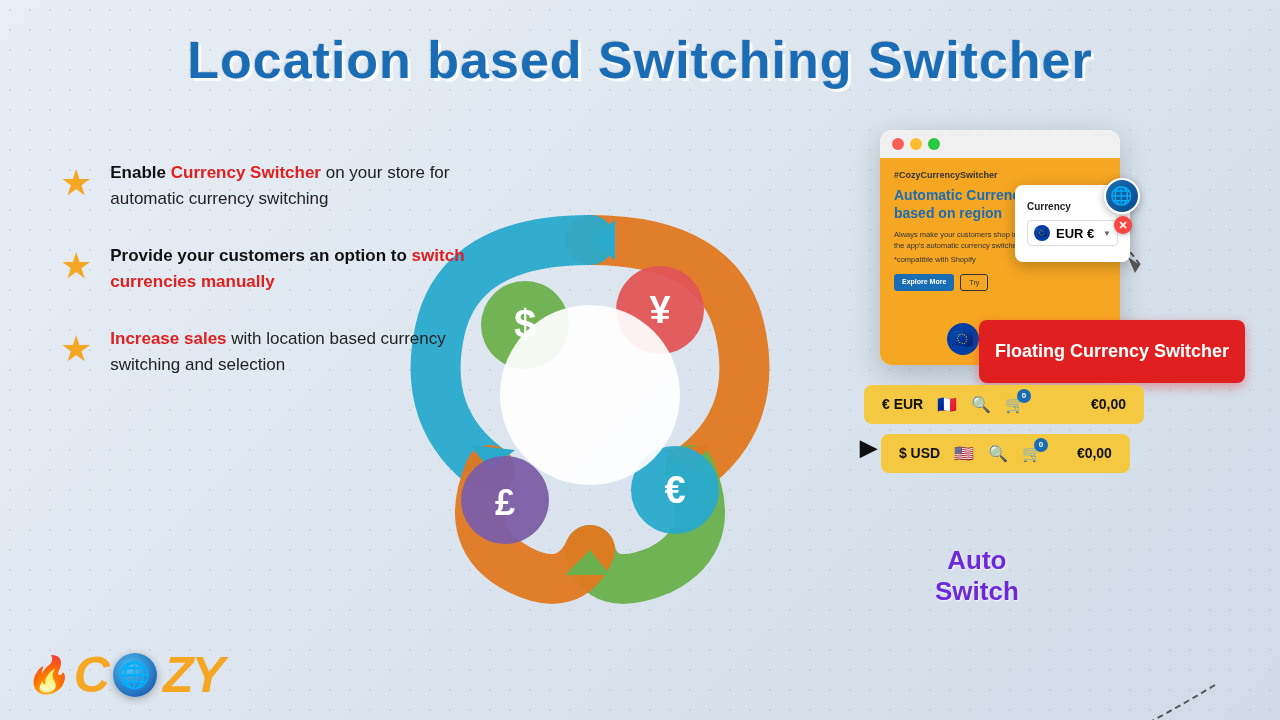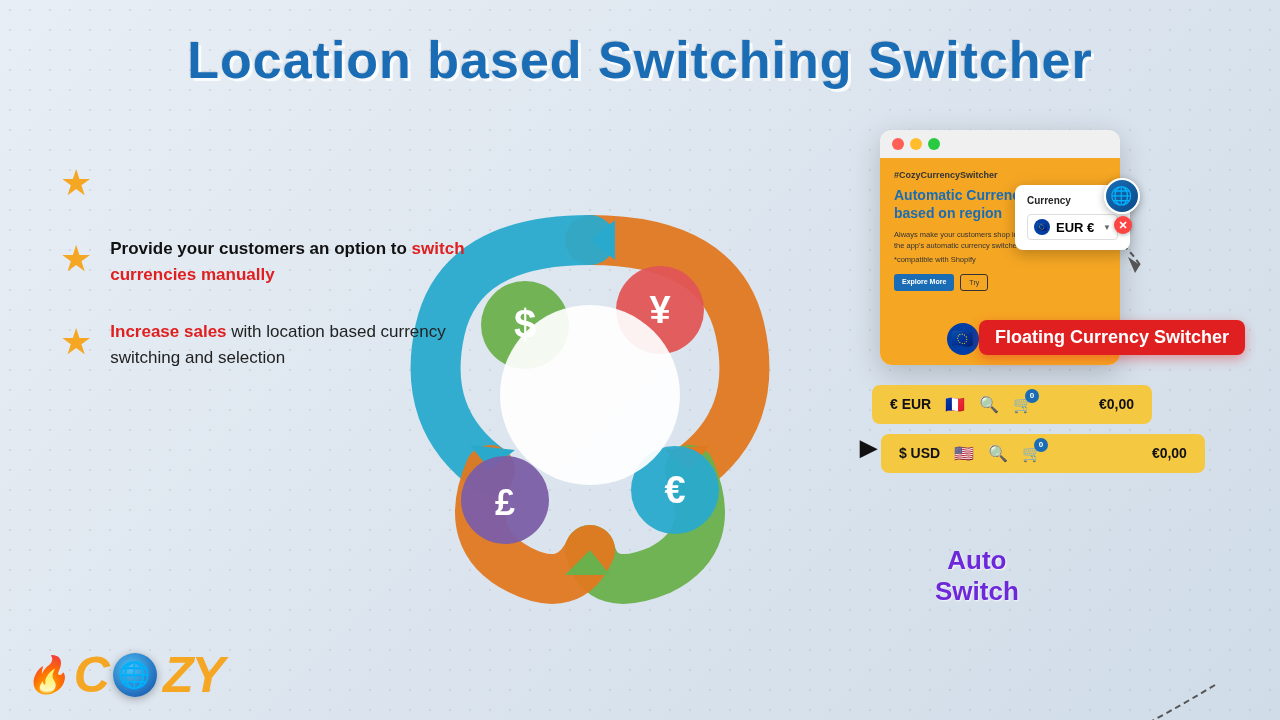--- a/index.html
+++ b/index.html
@@ -196,21 +196,21 @@
     }
 
     
     .currency-popup {
       position: absolute;
       right: -10px;
       top: 55px;
       background: white;
       border-radius: 8px;
       box-shadow: 0 4px 15px rgba(0,0,0,0.25);
-      padding: 10px 12px;
+      padding: 16px 12px;
       width: 115px;
       z-index: 30;
     }
 
     .currency-popup-title {
       font-size: 10px;
       font-weight: 700;
       color: #222;
       margin-bottom: 8px;
     }
@@ -311,37 +311,37 @@
 
     
     .floating-label {
       position: absolute;
       right: 5px;
       top: 190px;
       background: #e02020;
       color: white;
       font-size: 18px;
       font-weight: 900;
-      padding: 6px 16px;
+      padding: 20px 16px;
       border-radius: 8px;
       text-align: center;
       line-height: 1.3;
       box-shadow: 0 4px 12px rgba(224,32,32,0.4);
     }
 
     
     .eur-bar {
       background: #f5c842;
       border-radius: 8px;
       padding: 10px 18px;
       display: flex;
       align-items: center;
       gap: 14px;
       width: 280px;
-      margin-left: 22px;
+      margin-left: 14px;
       margin-top: 16px;
       position: relative;
     }
 
     .eur-text {
       font-size: 14px;
       font-weight: 700;
       color: #111;
     }
 
@@ -379,21 +379,21 @@
     }
 
     
     .usd-bar {
       background: #f5c842;
       border-radius: 8px;
       padding: 10px 18px;
       display: flex;
       align-items: center;
       gap: 14px;
-      width: 324px;
+      width: 249px;
       margin-left: 30px;
       margin-top: 10px;
       position: relative;
     }
 
     
     .logo-area {
       position: absolute;
       left: 25px;
       bottom: 20px;
@@ -418,20 +418,23 @@
     }
   </style>
 </head>
 <body>
 
 <h1 class="main-title">Location based Switching Switcher</h1>
 
 <div class="left-content">
   <div class="feature-item">
     <span class="star-icon">★</span>
+    <div class="feature-text">
+      <span class="highlight-bold">Enable </span><span class="highlight-red">Currency Switcher</span><span> on your store for automatic currency switching</span>
+    </div>
   </div>
   <div class="feature-item">
     <span class="star-icon">★</span>
     <div class="feature-text">
       <span class="highlight-bold">Provide your customers an option to </span><span class="highlight-red">switch currencies manually</span>
     </div>
   </div>
   <div class="feature-item">
     <span class="star-icon">★</span>
     <div class="feature-text">

